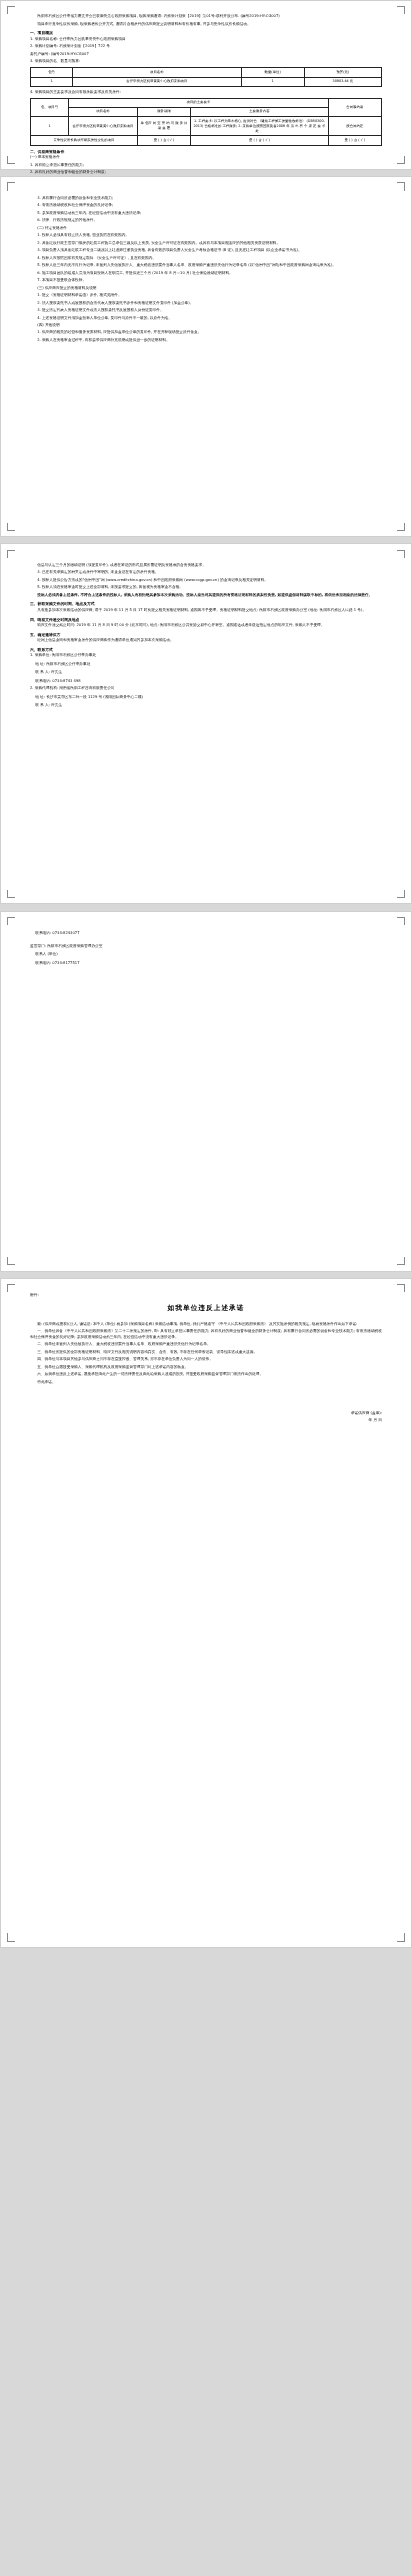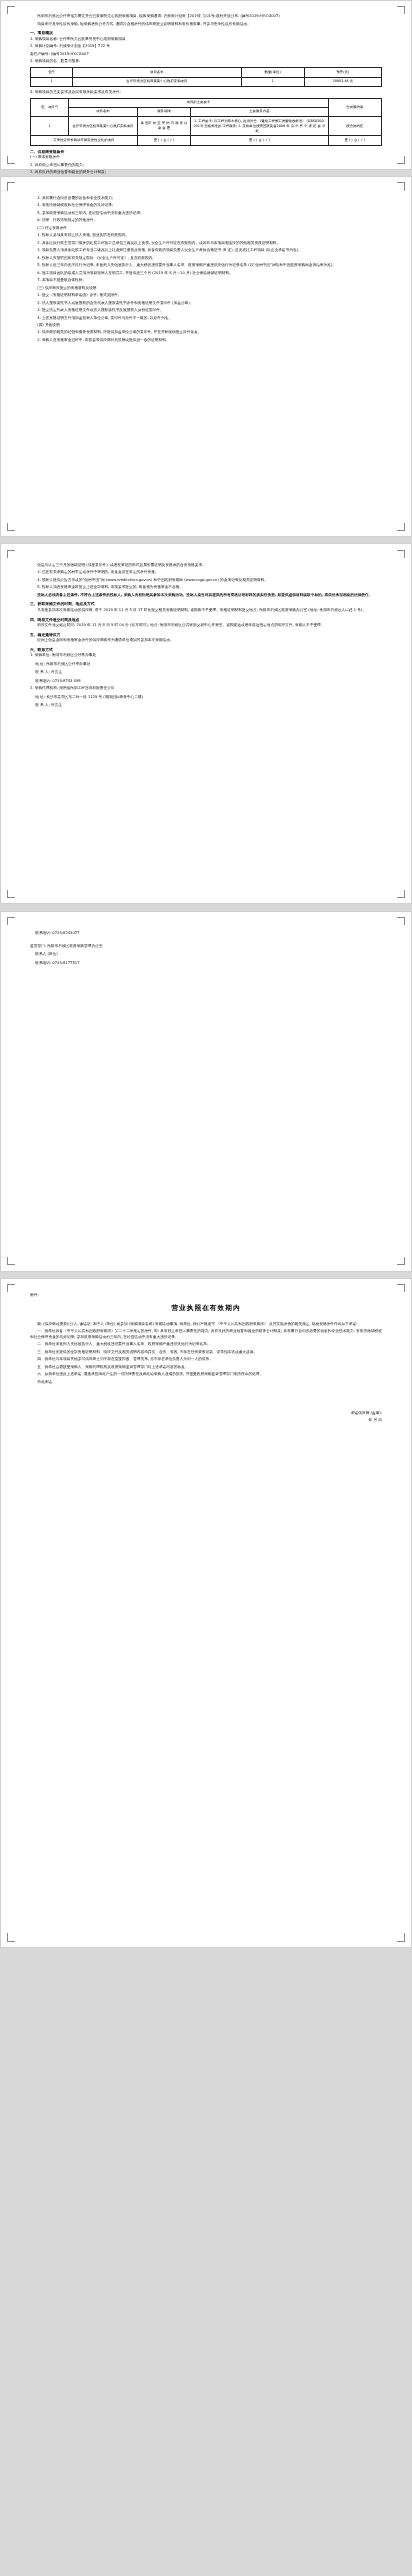--- a/index.html
+++ b/index.html
@@ -185,21 +185,21 @@
     <p class="p contact">联系电话: 0734-8177517</p>
   </div>
 
   <div class="page p8">
     <span class="cmark tl"></span>
     <span class="cmark tr"></span>
     <span class="cmark bl"></span>
     <span class="cmark br"></span>
 
     <p class="attach">附件:</p>
-    <h1 class="title-big">营业执照在有效期内</h1>
+    <h1 class="title-big">如我单位违反上述承诺</h1>
 
     <p class="p indent">致: (供应商或授权)(公人, 谦诺证: 本中人 (单位) 就参加 (采购项目名称) 采购活动事项, 我单位, 我们严格遵守 《中华人民共和国政府采购法》 及其实施条例的相关规定, 现就资格条件作出如下承诺:</p>
     <p class="p indent">一、我单位具备《中华人民共和国政府采购法》第二十二条规定的条件, 即: 具有独立承担民事责任的能力; 具有良好的商业信誉和健全的财务会计制度; 具有履行合同所必需的设备和专业技术能力; 有依法缴纳税收和社会保障资金的良好记录; 参加政府采购活动前三年内, 在经营活动中没有重大违法记录。</p>
     <p class="p indent">二、我单位未被列入失信被执行人、重大税收违法案件当事人名单、政府采购严重违法失信行为记录名单。</p>
     <p class="p indent">三、我单位所提供的全部资格证明材料、响应文件及相关说明内容均真实、合法、有效, 不存在任何虚假记载、误导性陈述或重大遗漏。</p>
     <p class="p indent">四、我单位与本项目其他参与供应商之间不存在直接控股、管理关系, 亦不存在单位负责人为同一人的情形。</p>
     <p class="p indent">五、我单位自愿接受采购人、采购代理机构及政府采购监督管理部门对上述承诺内容的核查。</p>
     <p class="p indent">六、如我单位违反上述承诺, 愿意承担由此产生的一切法律责任及由此给采购人造成的损失, 并接受政府采购监督管理部门依法作出的处理。</p>
     <p class="p indent">特此承诺。</p>
 

